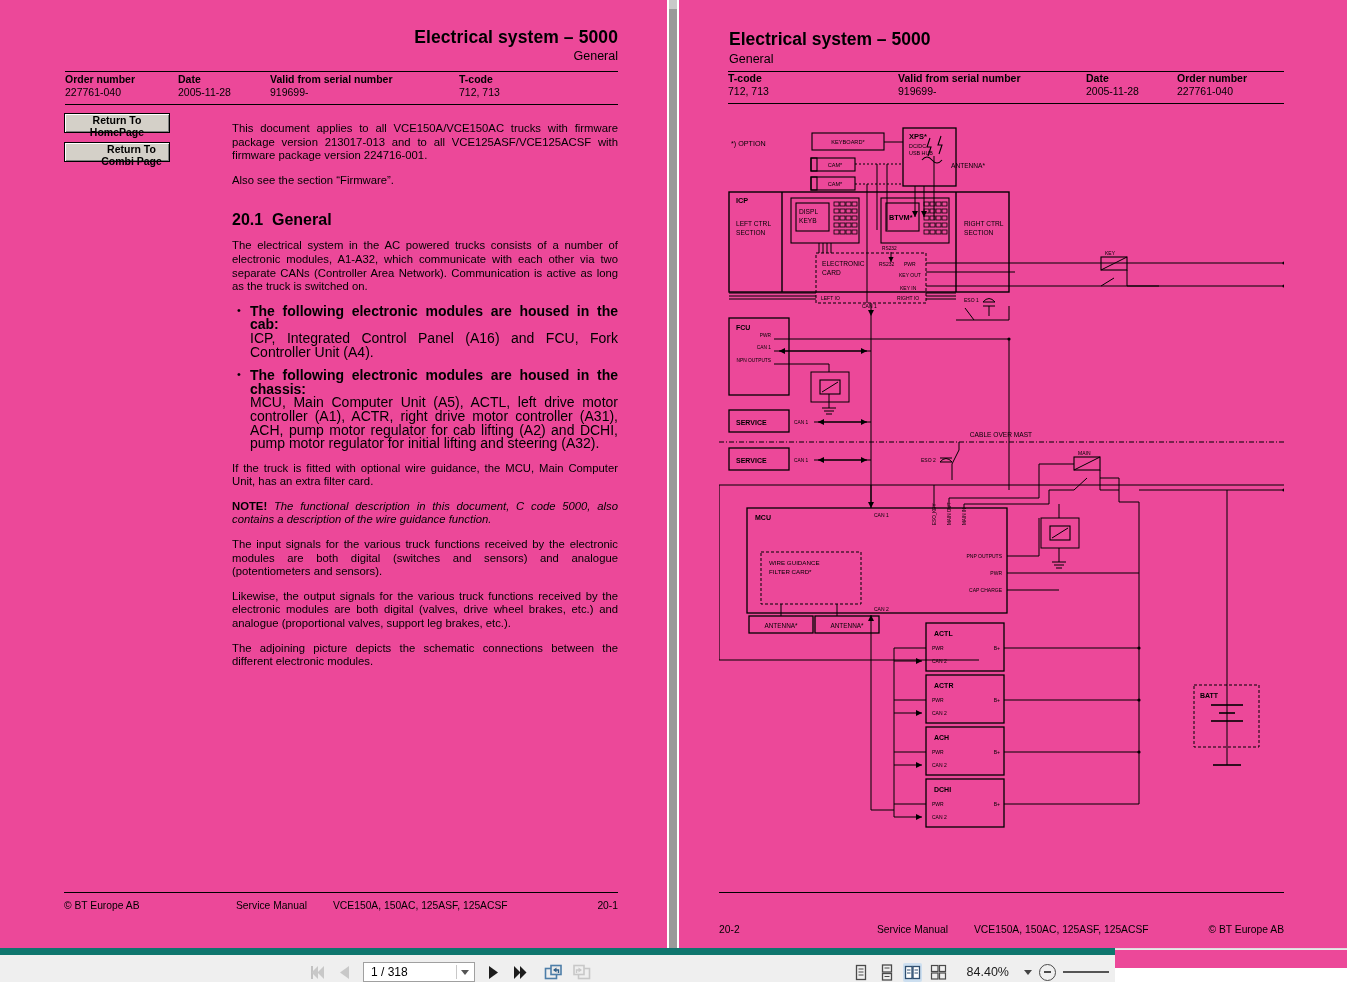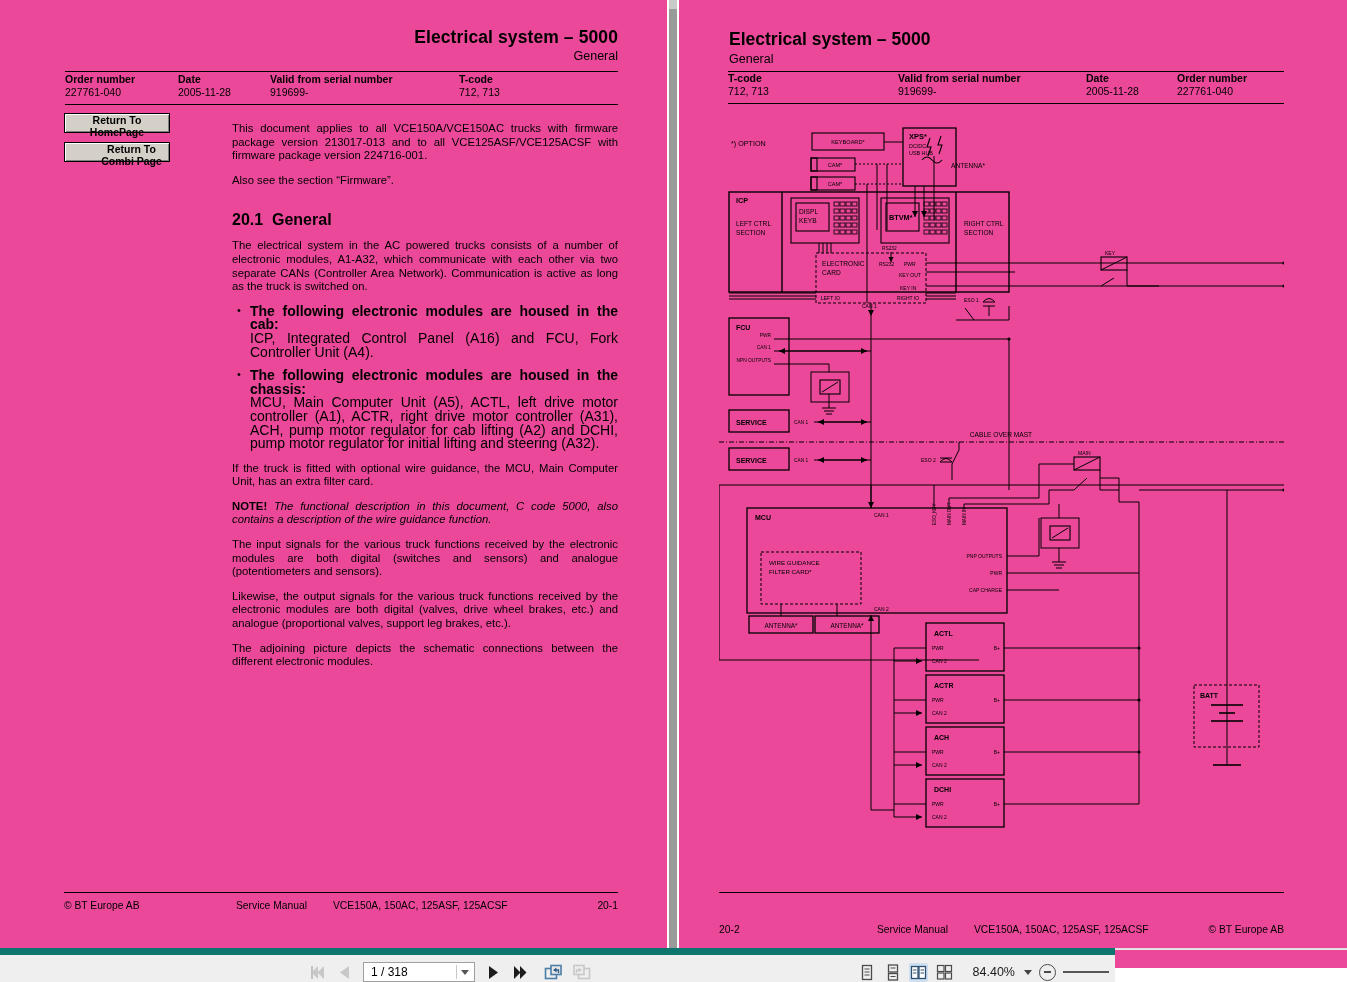--- a/index.html
+++ b/index.html
@@ -148,21 +148,21 @@
     font-size:12px;color:#000;padding-left:7px;box-sizing:border-box;
   }
   .pagebox .caret{
     position:absolute;right:5px;top:50%;margin-top:-2px;
     width:0;height:0;border-left:4px solid transparent;border-right:4px solid transparent;
     border-top:5px solid #555;
   }
   .pagebox .divline{
     position:absolute;right:17px;top:2px;bottom:2px;width:1px;background:#c8c8c8;
   }
-  .zoomlabel{font-size:12.5px;color:#1a1a1a;margin-left:12px;margin-right:2px;}
+  .zoomlabel{font-size:12.5px;color:#1a1a1a;margin-left:12px;margin-right:8px;}
   .smallcaret{
     width:0;height:0;border-left:4px solid transparent;border-right:4px solid transparent;
     border-top:5px solid #444;cursor:pointer;
   }
   .circbtn{
     width:15px;height:15px;border-radius:50%;border:1.3px solid #4a4a4a;
     display:flex;align-items:center;justify-content:center;cursor:pointer;
   }
   .circbtn .minus{width:7px;height:1.4px;background:#4a4a4a;}
   .slidertrack{width:46px;height:2px;background:#555;}

